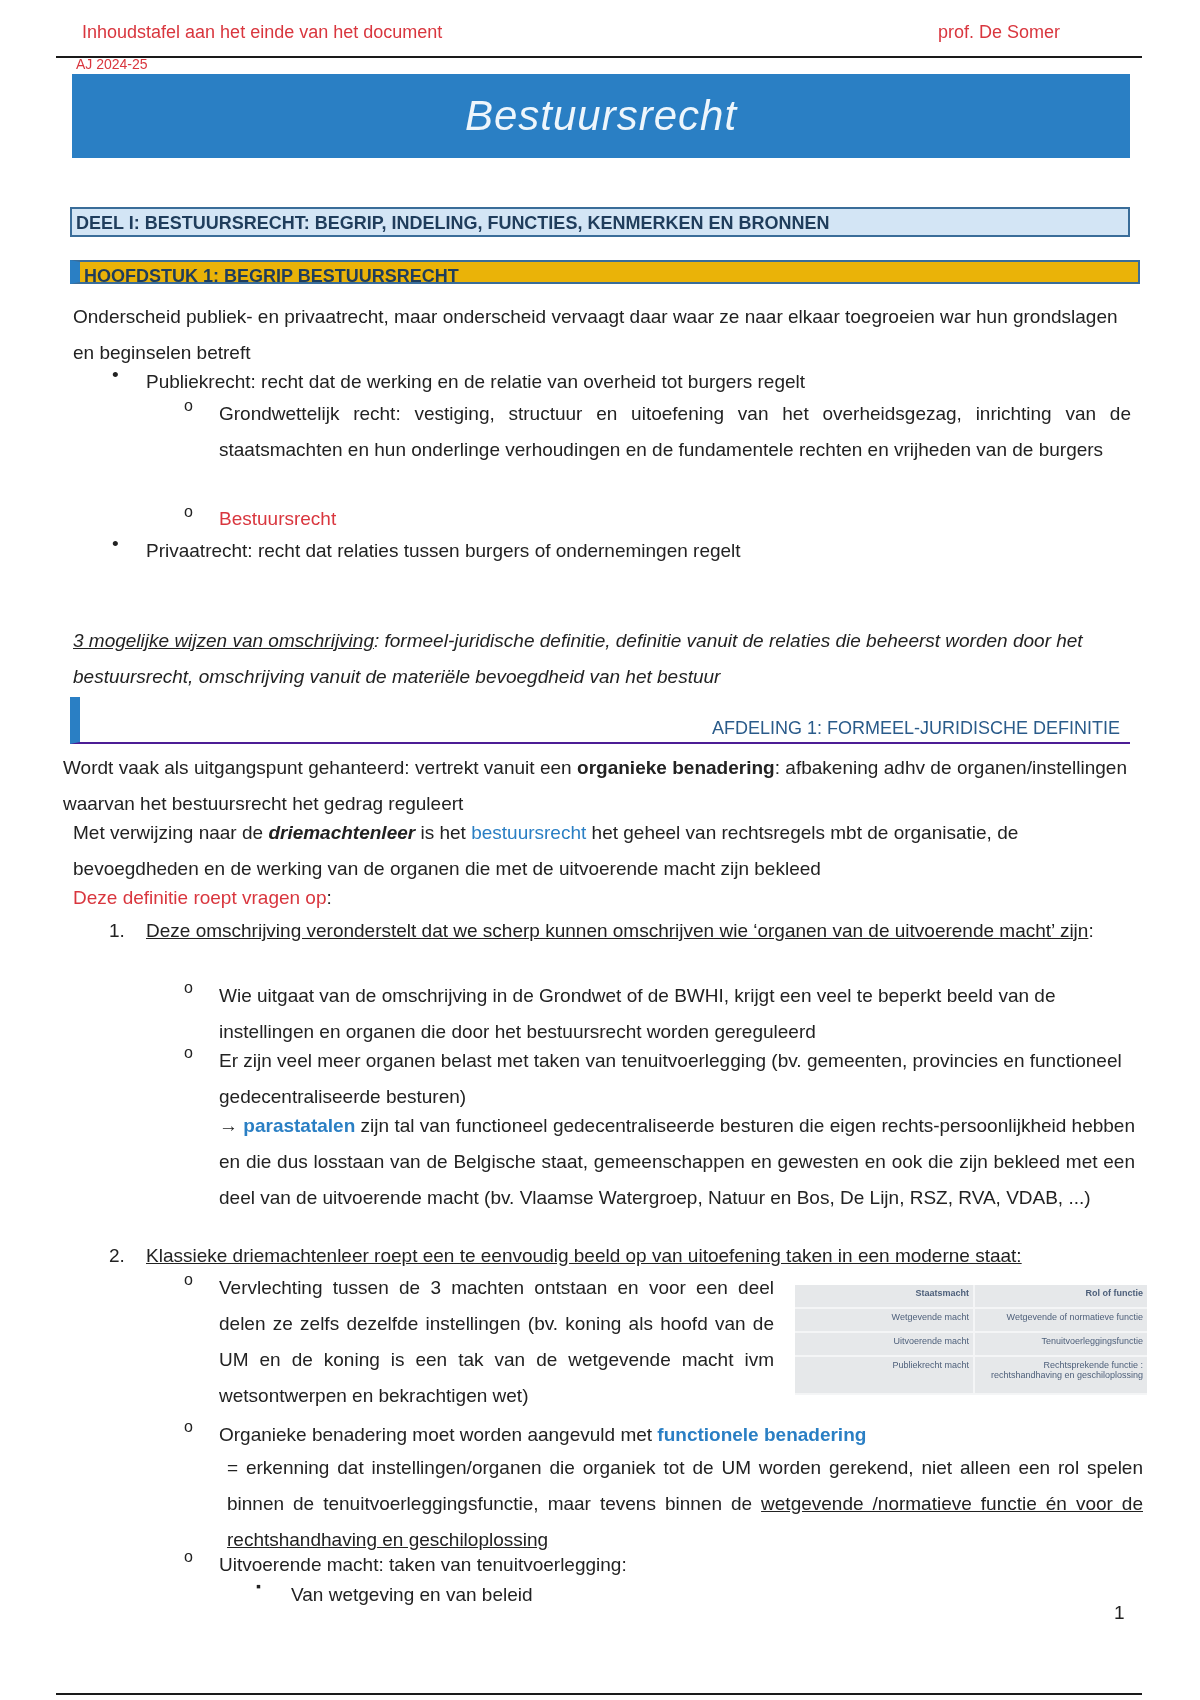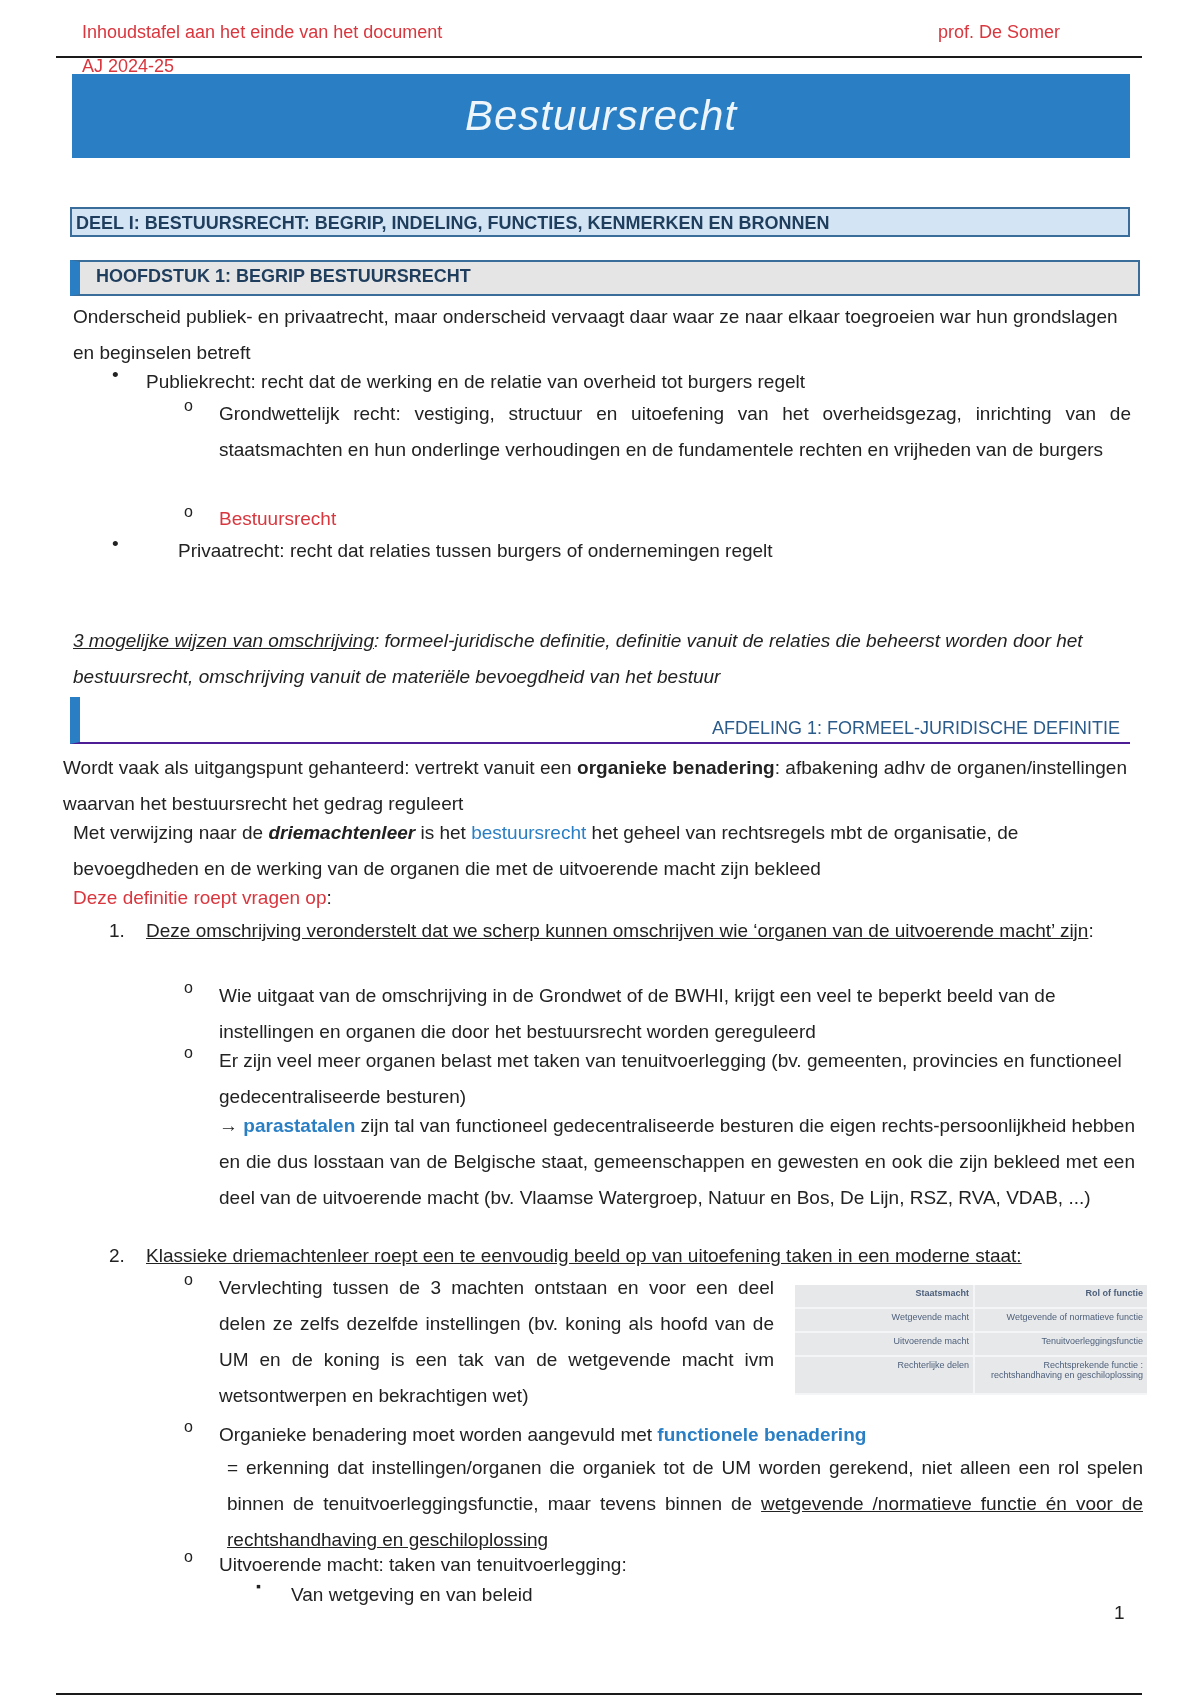--- a/index.html
+++ b/index.html
@@ -3,35 +3,35 @@
   <meta charset="utf-8">
   <style>
     html, body { margin: 0; padding: 0; background: #ffffff; }
     body {
       width: 1200px; height: 1700px; position: relative; overflow: hidden;
       font-family: "Liberation Sans", sans-serif; color: #222;
     }
     .hdr-left { position: absolute; left: 82px; top: 22px; font-size: 18px; color: #d9363e; }
     .hdr-right { position: absolute; left: 938px; top: 22px; font-size: 18px; color: #d9363e; }
     .hdr-line { position: absolute; left: 56px; top: 56px; width: 1086px; height: 2px; background: #1a1a1a; }
-    .hdr-year { position: absolute; left: 82px; top: 56px; font-size: 18px; color: #d9363e; }
+    .hdr-year { position: absolute; left: 76px; top: 56px; font-size: 14px; color: #d9363e; }
     .title-banner {
       position: absolute; left: 72px; top: 74px; width: 1058px; height: 84px;
       background: #2a7fc4; display: flex; align-items: center; justify-content: center;
     }
     .title-banner span { color: #eef6fc; font-size: 42px; font-style: italic; letter-spacing: 1px; }
     .deel {
       position: absolute; left: 70px; top: 207px; width: 1060px; height: 30px;
       background: #d3e5f5; border: 2px solid #3a6d99; box-sizing: border-box;
       font-weight: bold; font-size: 18px; color: #1f3d5c; padding: 3px 4px; line-height: 22px;
     }
     .hfst {
-      position: absolute; left: 70px; top: 260px; width: 1070px; height: 36px;
+      position: absolute; left: 70px; top: 260px; width: 1070px; height: 24px;
       border: 2px solid #3a6d99; border-left: 10px solid #2a7fc4; box-sizing: border-box;
-      font-weight: bold; font-size: 18px; color: #1f3d5c; padding: 3px 16px; line-height: 22px; background: #e5e5e5;
+      font-weight: bold; font-size: 18px; color: #1f3d5c; padding: 3px 4px; line-height: 22px; background: #eab308;
     }
     .afd {
       position: absolute; left: 70px; top: 697px; width: 1060px; height: 47px;
       border-left: 10px solid #2a7fc4; border-bottom: 2px solid #4c1d95; box-sizing: border-box;
       font-weight: normal; font-size: 18px; color: #2a5b8a; padding: 20px 10px 0 10px; line-height: 22px; text-align: right;
     }
     .para { position: absolute; font-size: 19px; line-height: 36px; color: #222; }
     .justify { text-align: justify; }
     .red { color: #d9363e; }
     .blue { color: #2a7fc4; }
@@ -68,21 +68,21 @@
 <span class="bullet" style="left:112px; top:364px;">•</span>
 <div class="para" style="left:146px; top:364px; width:990px;">Publiekrecht: recht dat de werking en de relatie van overheid tot burgers regelt</div>
 
 <span class="bullet" style="left:184px; top:397px; font-size:16px;">o</span>
 <div class="para justify" style="left:219px; top:396px; width:912px;">Grondwettelijk recht: vestiging, structuur en uitoefening van het overheidsgezag, inrichting van de staatsmachten en hun onderlinge verhoudingen en de fundamentele rechten en vrijheden van de burgers</div>
 
 <span class="bullet" style="left:184px; top:503px; font-size:16px;">o</span>
 <div class="para red" style="left:219px; top:501px;">Bestuursrecht</div>
 
 <span class="bullet" style="left:112px; top:533px;">•</span>
-<div class="para" style="left:146px; top:533px; width:990px;margin-left:32px;">Privaatrecht: recht dat relaties tussen burgers of ondernemingen regelt</div>
+<div class="para" style="left:146px; top:533px; width:990px;">Privaatrecht: recht dat relaties tussen burgers of ondernemingen regelt</div>
 
 <div class="para ital" style="left:73px; top:595px; width:1064px;margin-top:28px;">
   <span class="ul">3 mogelijke wijzen van omschrijving</span><span>: formeel-juridische definitie, definitie vanuit de relaties die beheerst worden door het bestuursrecht, omschrijving vanuit de materiële bevoegdheid van het bestuur</span>
 </div>
 
 <div class="afd">AFDELING 1: FORMEEL-JURIDISCHE DEFINITIE</div>
 
 <div class="para justify" style="left:63px; top:750px; width:1064px;">
   <span>Wordt vaak als uitgangspunt gehanteerd: vertrekt vanuit een </span><span class="bold">organieke benadering</span><span>: afbakening adhv de organen/instellingen waarvan het bestuursrecht het gedrag reguleert</span>
 </div>
@@ -124,21 +124,21 @@
   </tr>
   <tr>
     <td>Wetgevende macht</td>
     <td>Wetgevende of normatieve functie</td>
   </tr>
   <tr>
     <td>Uitvoerende macht</td>
     <td>Tenuitvoerleggingsfunctie</td>
   </tr>
   <tr>
-    <td>Rechterlijke delen</td>
+    <td>Publiekrecht macht</td>
     <td>Rechtsprekende functie : rechtshandhaving en geschiloplossing</td>
   </tr>
 </tbody>
   </table>
 
 <span class="bullet" style="left:184px; top:1418px; font-size:16px;">o</span>
 <div class="para" style="left:219px; top:1417px; width:920px;">
   <span>Organieke benadering moet worden aangevuld met </span><span class="blue bold">functionele benadering</span>
 </div>
 <div class="para justify" style="left:227px; top:1450px; width:916px;">

